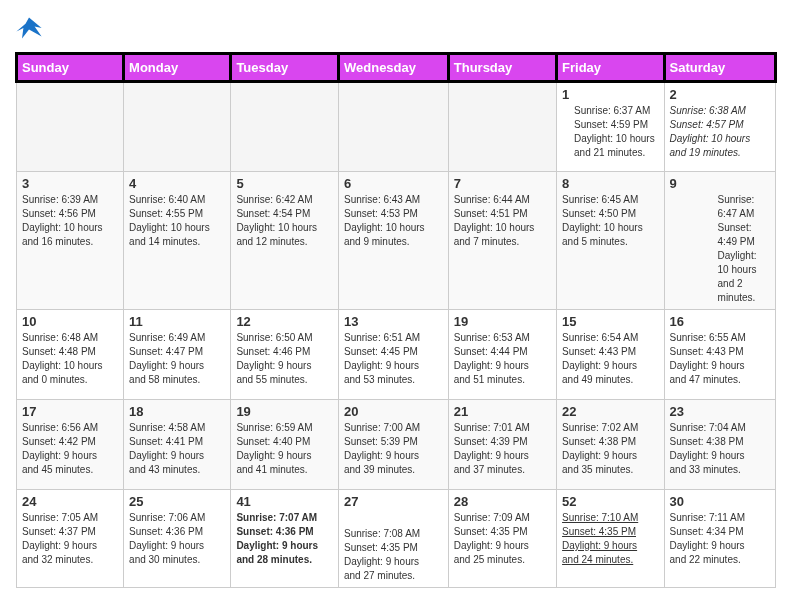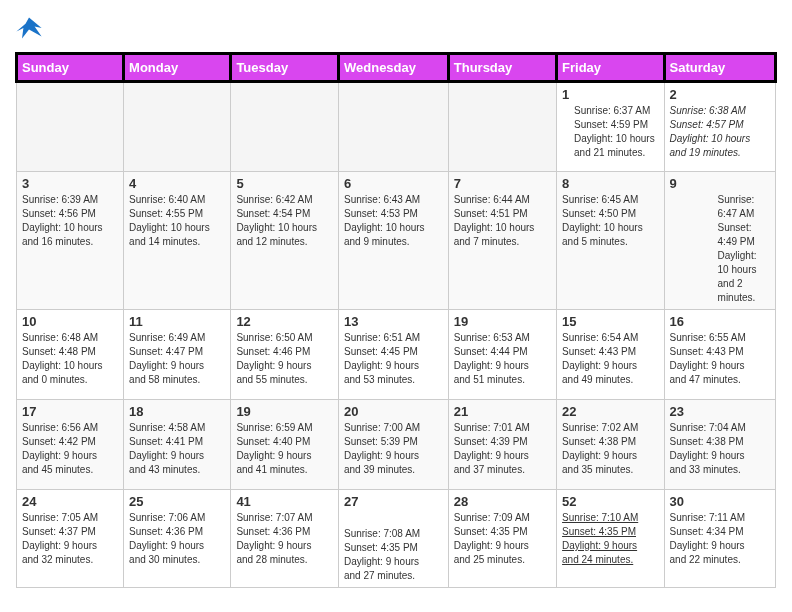--- a/index.html
+++ b/index.html
@@ -304,21 +304,21 @@
         </td>
         <td>
           <span class="day-num">25</span>
           <div class="day-info" style="white-space: pre-line;">Sunrise: 7:06 AM
 Sunset: 4:36 PM
 Daylight: 9 hours
 and 30 minutes.</div>
         </td>
         <td>
           <span class="day-num">41</span>
-          <div class="day-info" style="white-space: pre-line;">Sunrise: 7:07 AM
+          <div class="day-info" style="white-space: pre-line; font-weight: bold;">Sunrise: 7:07 AM
 Sunset: 4:36 PM
 Daylight: 9 hours
 and 28 minutes.</div>
         </td>
         <td>
           <span class="day-num">27</span>
           <div class="day-info" style="white-space: pre-line; margin-top: 18px;">Sunrise: 7:08 AM
 Sunset: 4:35 PM
 Daylight: 9 hours
 and 27 minutes.</div>

